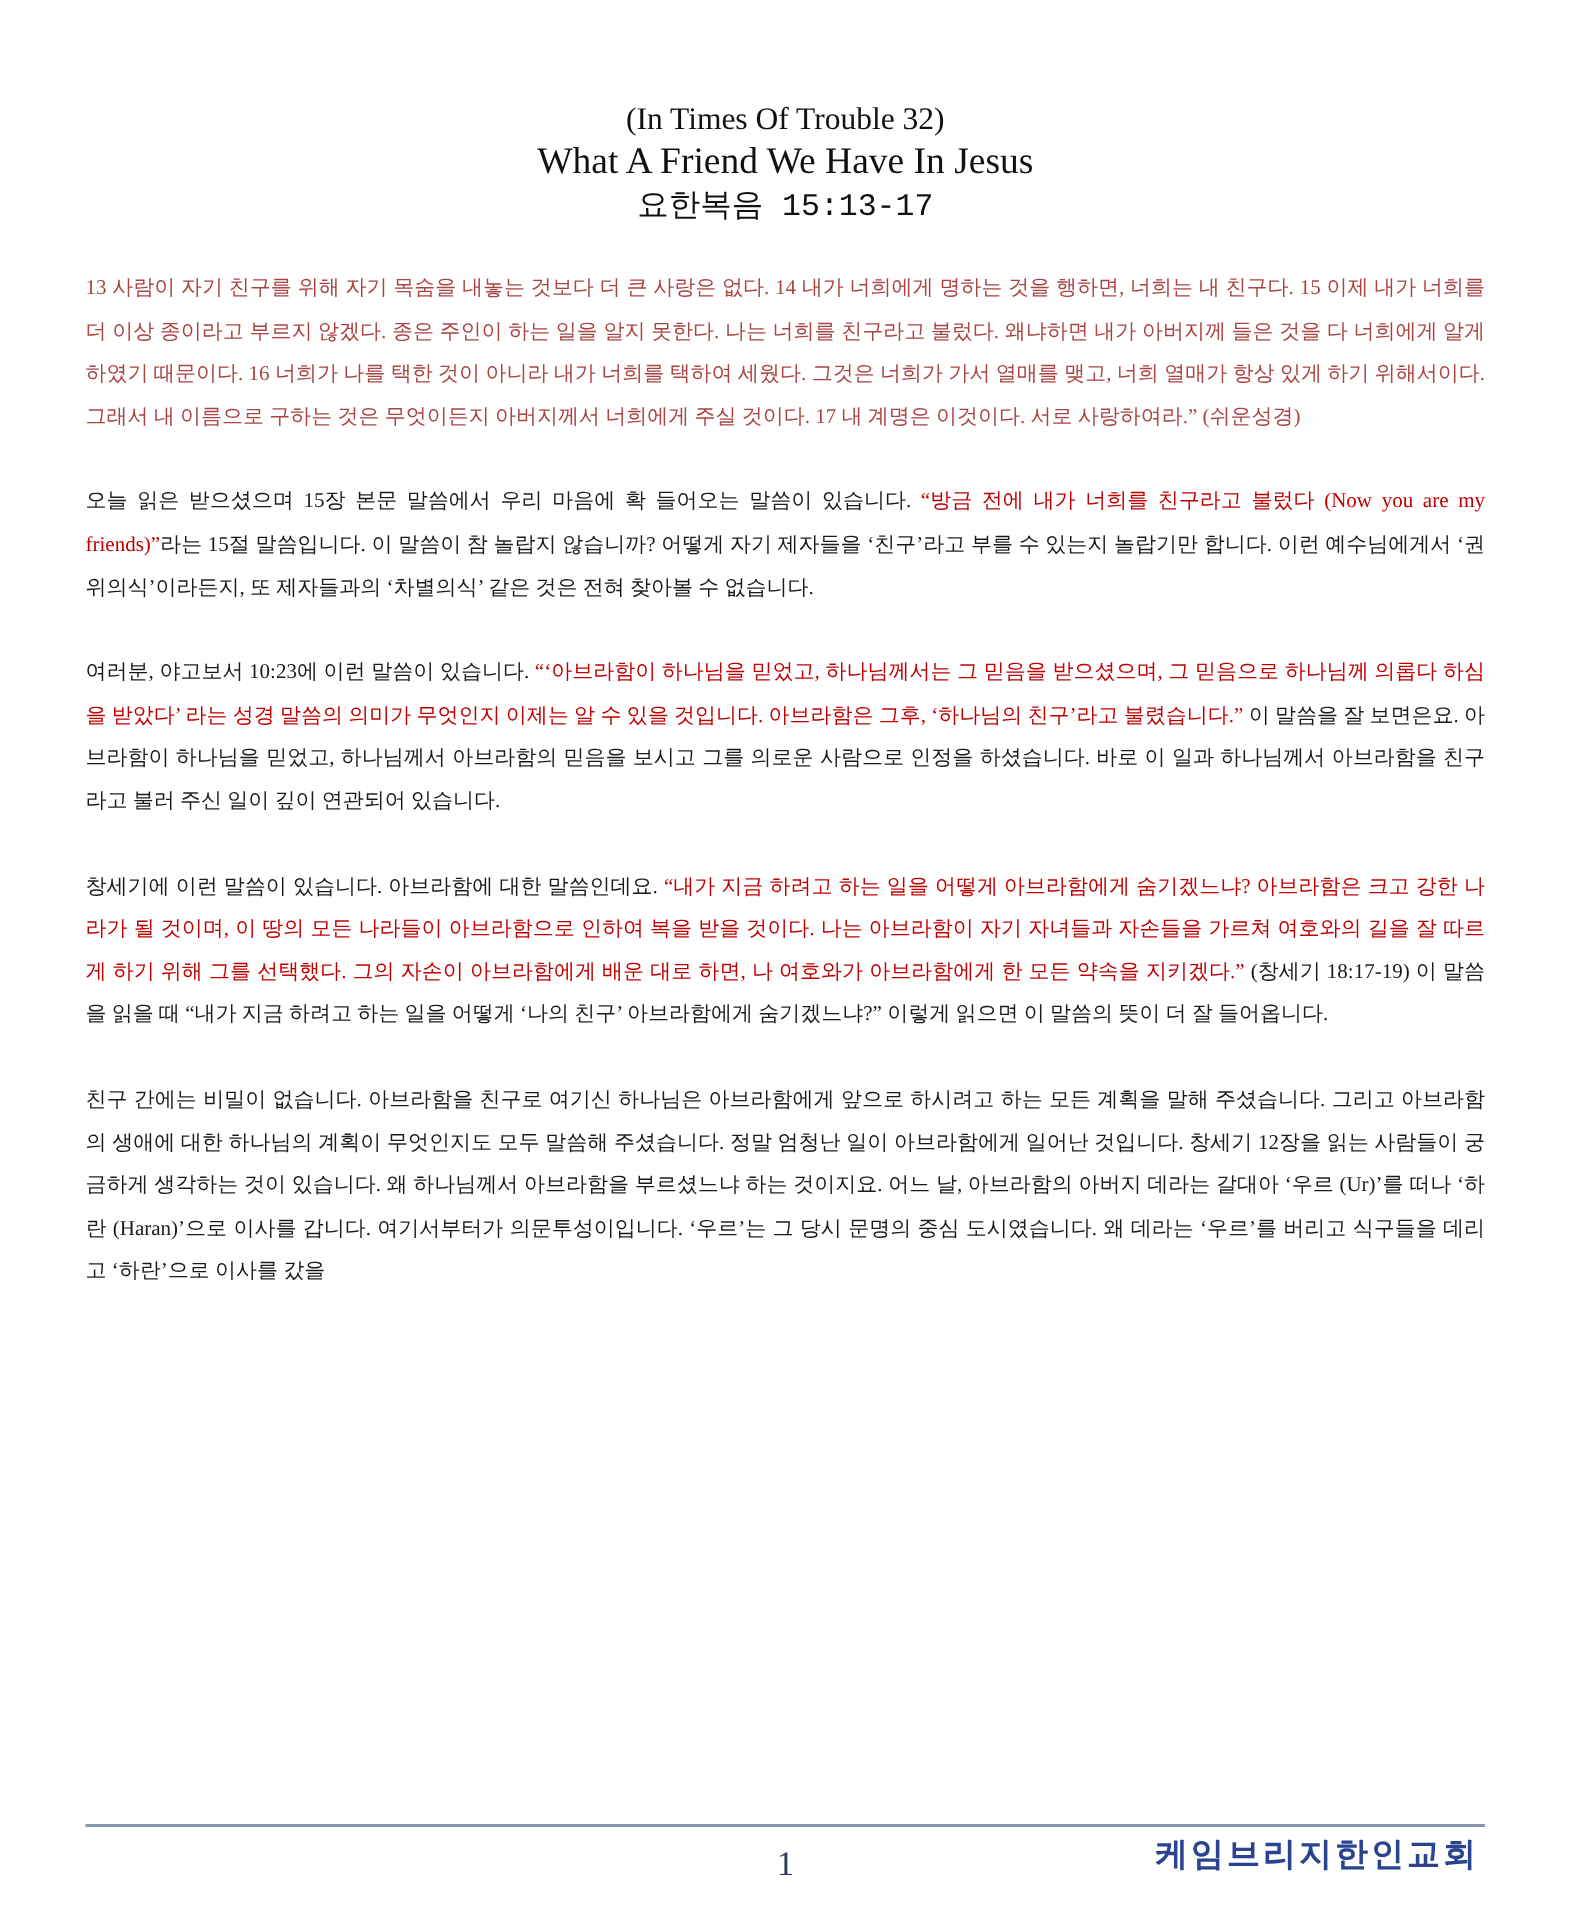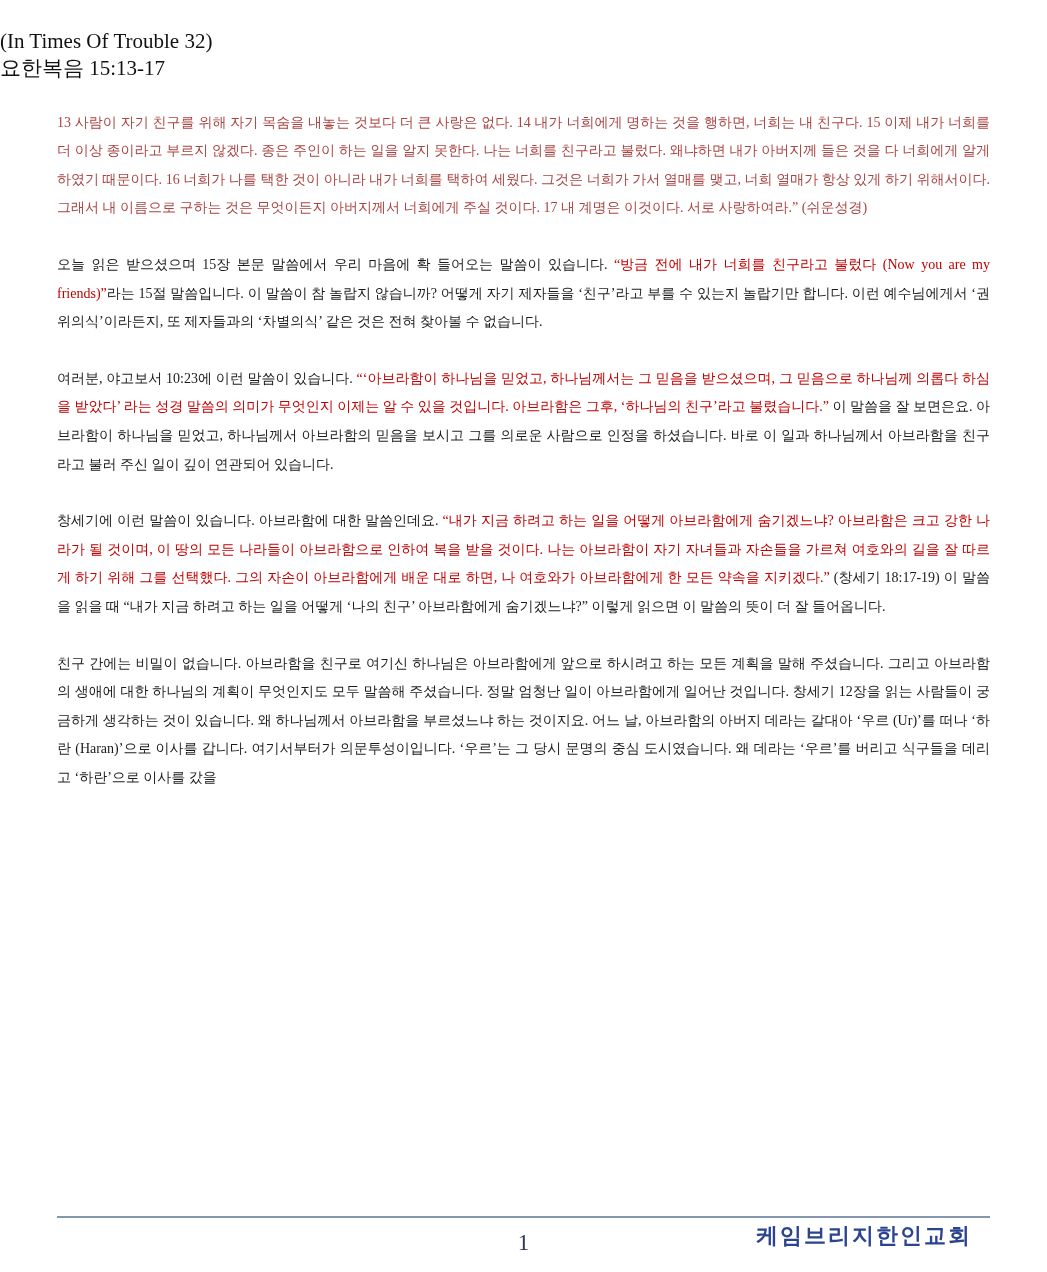--- a/index.html
+++ b/index.html
@@ -11,22 +11,22 @@
     position: relative;
     width: 1047px;
     height: 1272px;
     background: #ffffff;
     font-family: "Liberation Serif", "DejaVu Serif", serif;
     color: #1a1a1a;
     overflow: hidden;
     box-sizing: border-box;
   }
   .header {
-    padding-top: 28px;
-    text-align: left;
+    padding-top: 66px;
+    text-align: center;
   }
   .series-title {
     font-size: 21px;
     line-height: 1.25;
     color: #111111;
   }
   .main-title-korean {
     font-size: 31px;
     line-height: 1.45;
     letter-spacing: 1px;
@@ -34,20 +34,21 @@
   }
   .main-title-english {
     font-size: 25px;
     line-height: 1.3;
     color: #111111;
   }
   .scripture-ref {
     font-size: 21px;
     line-height: 1.35;
     color: #111111;
+    font-family: Liberation Mono, monospace;
   }
   .doc-body {
     margin: 26px 57px 0 57px;
     font-size: 14px;
     line-height: 28.6px;
     text-align: justify;
   }
   .para {
     margin: 0 0 28px 0;
   }
@@ -62,41 +63,42 @@
   }
   .footer {
     position: absolute;
     left: 57px;
     right: 57px;
     top: 1216px;
     border-top: 2px solid var(--footer-line, #8496b0);
   }
   .church-name {
     position: absolute;
-    right: 18px;
+    right: 4px;
     top: 3px;
     font-size: 22px;
     font-weight: bold;
     color: var(--footer-navy, #2b4490);
     letter-spacing: 2px;
   }
   .page-number {
     margin-top: 12px;
     text-align: center;
     font-size: 23px;
     color: #2f3a55;
   }
 </style>
 </head>
 <body>
 
 <div class="page" style="--scripture-red: #a94442; --quote-red: #c00000; --footer-navy: #2b4490; --footer-line: #8496b0;">
 
   <div class="header">
     <div class="series-title">(In Times Of Trouble 32)</div>
+    <div class="main-title-english">What A Friend We Have In Jesus</div>
     <div class="scripture-ref">요한복음 15:13-17</div>
   </div>
 
   <div class="doc-body">
       <p class="para"><span class="seg-scripture">13 사람이 자기 친구를 위해 자기 목숨을 내놓는 것보다 더 큰 사랑은 없다. 14 내가 너희에게 명하는 것을 행하면, 너희는 내 친구다. 15 이제 내가 너희를 더 이상 종이라고 부르지 않겠다. 종은 주인이 하는 일을 알지 못한다. 나는 너희를 친구라고 불렀다. 왜냐하면 내가 아버지께 들은 것을 다 너희에게 알게 하였기 때문이다. 16 너희가 나를 택한 것이 아니라 내가 너희를 택하여 세웠다. 그것은 너희가 가서 열매를 맺고, 너희 열매가 항상 있게 하기 위해서이다. 그래서 내 이름으로 구하는 것은 무엇이든지 아버지께서 너희에게 주실 것이다. 17 내 계명은 이것이다. 서로 사랑하여라.” (쉬운성경)</span></p>
       <p class="para"><span class="seg-normal">오늘 읽은 받으셨으며 15장 본문 말씀에서 우리 마음에 확 들어오는 말씀이 있습니다. </span><span class="seg-quote">“방금 전에 내가 너희를 친구라고 불렀다 (Now you are my friends)”</span><span class="seg-normal">라는 15절 말씀입니다. 이 말씀이 참 놀랍지 않습니까? 어떻게 자기 제자들을 ‘친구’라고 부를 수 있는지 놀랍기만 합니다. 이런 예수님에게서 ‘권위의식’이라든지, 또 제자들과의 ‘차별의식’ 같은 것은 전혀 찾아볼 수 없습니다.</span></p>
       <p class="para"><span class="seg-normal">여러분, 야고보서 10:23에 이런 말씀이 있습니다. </span><span class="seg-quote">“‘아브라함이 하나님을 믿었고, 하나님께서는 그 믿음을 받으셨으며, 그 믿음으로 하나님께 의롭다 하심을 받았다’ 라는 성경 말씀의 의미가 무엇인지 이제는 알 수 있을 것입니다. 아브라함은 그후, ‘하나님의 친구’라고 불렸습니다.”</span><span class="seg-normal"> 이 말씀을 잘 보면은요. 아브라함이 하나님을 믿었고, 하나님께서 아브라함의 믿음을 보시고 그를 의로운 사람으로 인정을 하셨습니다. 바로 이 일과 하나님께서 아브라함을 친구라고 불러 주신 일이 깊이 연관되어 있습니다.</span></p>
       <p class="para"><span class="seg-normal">창세기에 이런 말씀이 있습니다. 아브라함에 대한 말씀인데요. </span><span class="seg-quote">“내가 지금 하려고 하는 일을 어떻게 아브라함에게 숨기겠느냐? 아브라함은 크고 강한 나라가 될 것이며, 이 땅의 모든 나라들이 아브라함으로 인하여 복을 받을 것이다. 나는 아브라함이 자기 자녀들과 자손들을 가르쳐 여호와의 길을 잘 따르게 하기 위해 그를 선택했다. 그의 자손이 아브라함에게 배운 대로 하면, 나 여호와가 아브라함에게 한 모든 약속을 지키겠다.”</span><span class="seg-normal"> (창세기 18:17-19) 이 말씀을 읽을 때 “내가 지금 하려고 하는 일을 어떻게 ‘나의 친구’ 아브라함에게 숨기겠느냐?” 이렇게 읽으면 이 말씀의 뜻이 더 잘 들어옵니다.</span></p>
       <p class="para"><span class="seg-normal">친구 간에는 비밀이 없습니다. 아브라함을 친구로 여기신 하나님은 아브라함에게 앞으로 하시려고 하는 모든 계획을 말해 주셨습니다. 그리고 아브라함의 생애에 대한 하나님의 계획이 무엇인지도 모두 말씀해 주셨습니다. 정말 엄청난 일이 아브라함에게 일어난 것입니다. 창세기 12장을 읽는 사람들이 궁금하게 생각하는 것이 있습니다. 왜 하나님께서 아브라함을 부르셨느냐 하는 것이지요. 어느 날, 아브라함의 아버지 데라는 갈대아 ‘우르 (Ur)’를 떠나 ‘하란 (Haran)’으로 이사를 갑니다. 여기서부터가 의문투성이입니다. ‘우르’는 그 당시 문명의 중심 도시였습니다. 왜 데라는 ‘우르’를 버리고 식구들을 데리고 ‘하란’으로 이사를 갔을</span></p>
     </div>

